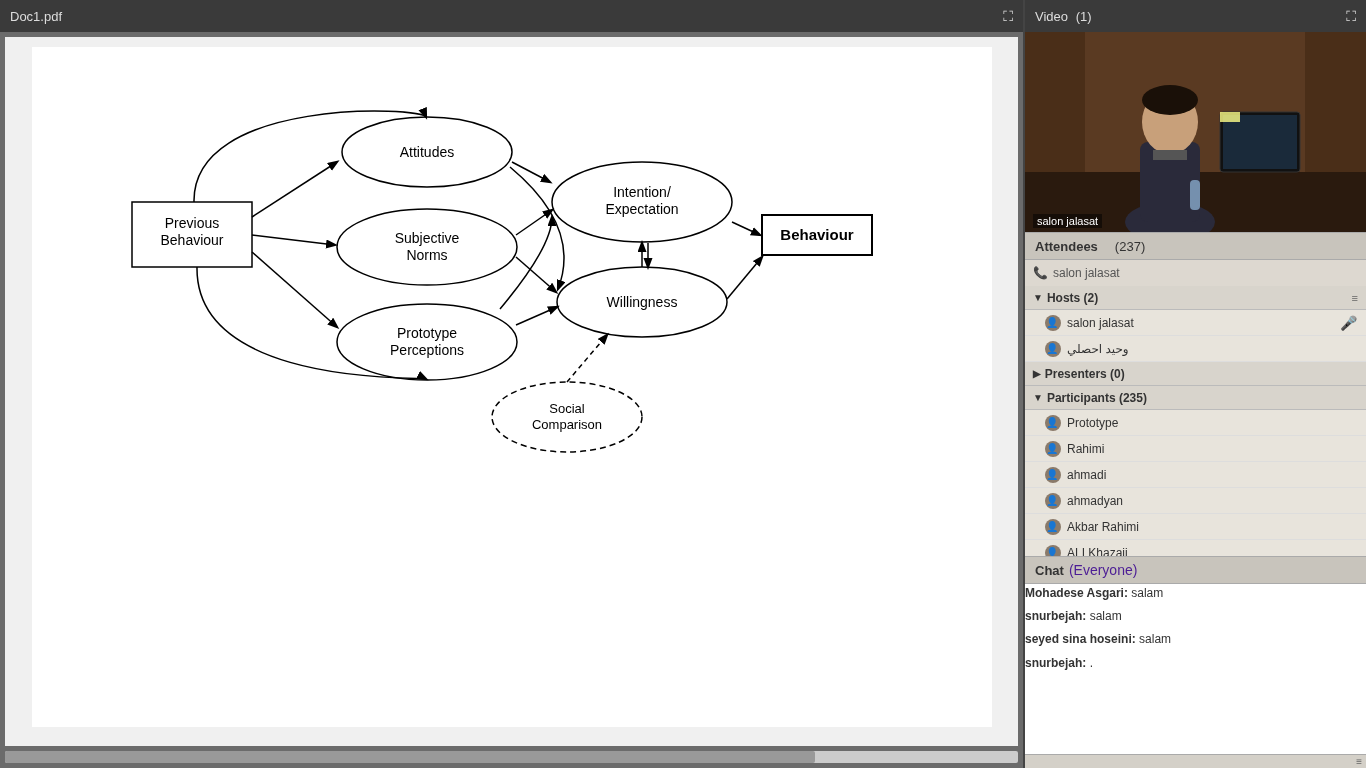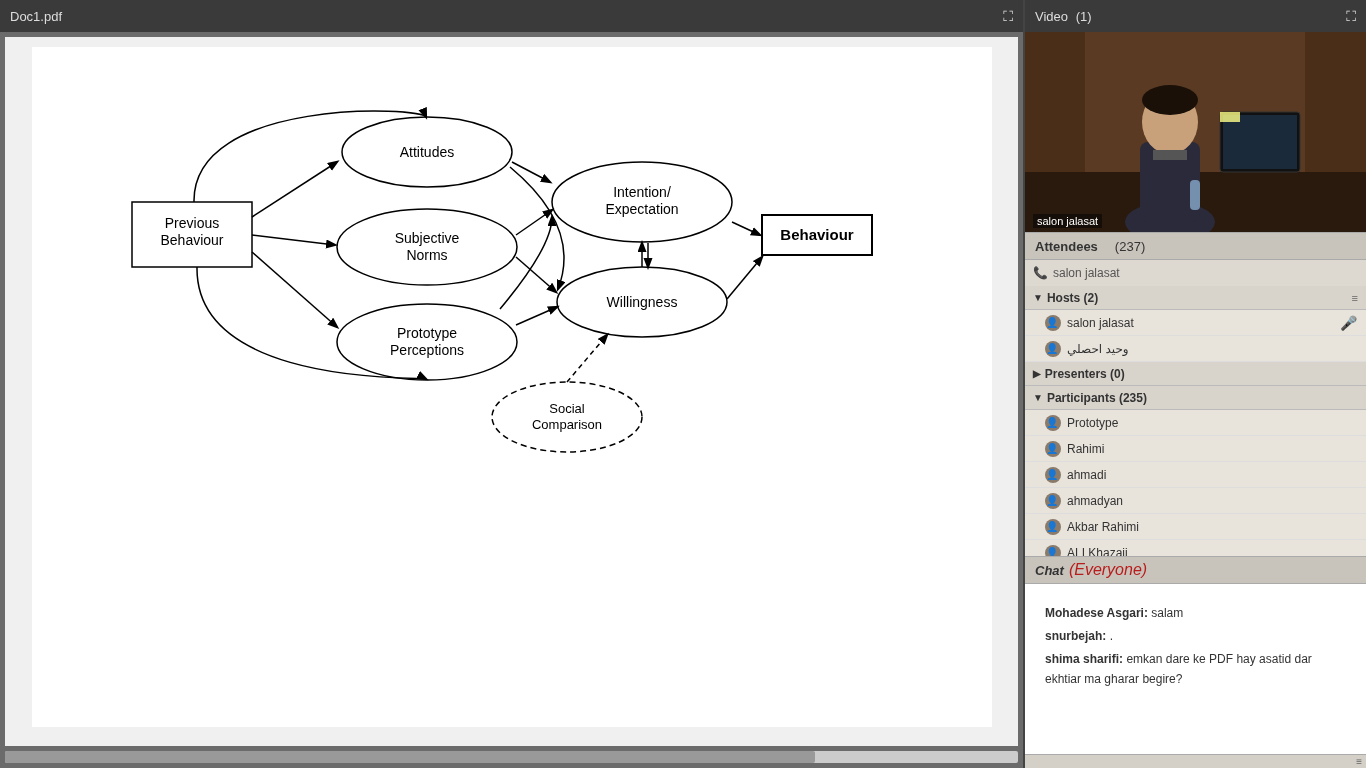--- a/index.html
+++ b/index.html
@@ -239,34 +239,33 @@
       padding: 5px 10px;
       font-size: 13px;
       font-weight: bold;
       color: #333;
       border-top: 1px solid #aaa;
       border-bottom: 1px solid #aaa;
       height: 28px;
       display: flex;
       align-items: center;
       flex-shrink: 0;
-      font-style: italic;
     }
 
     .chat-everyone {
       font-weight: normal;
-      font-size: 16px;
+      font-size: 14px;
       margin-left: 5px;
-      color: #b91c1c;
+      color: #4c1d95;
     }
 
     .chat-messages {
       flex: 1;
       background: white;
-      padding: 20px;
+      padding: 0;
       overflow-y: auto;
       font-size: 12px;
       line-height: 1.6;
     }
 
     .chat-message {
       margin-bottom: 4px;
       color: #333;
     }
 
@@ -500,25 +499,29 @@
       <span>Chat</span>
       <span class="chat-everyone">(Everyone)</span>
     </div>
     <div class="chat-messages">
       <div class="chat-message">
         <span class="sender">Mohadese Asgari:</span>
         <span class="text"> salam</span>
       </div>
       <div class="chat-message">
         <span class="sender">snurbejah:</span>
+        <span class="text"> salam</span>
+      </div>
+      <div class="chat-message">
+        <span class="sender">seyed sina hoseini:</span>
+        <span class="text"> salam</span>
+      </div>
+      <div class="chat-message">
+        <span class="sender">snurbejah:</span>
         <span class="text"> .</span>
-      </div>
-      <div class="chat-message">
-        <span class="sender">shima sharifi:</span>
-        <span class="text"> emkan dare ke PDF hay asatid dar ekhtiar ma gharar begire?</span>
       </div>
     </div>
     <div class="chat-footer">
       <span class="chat-options-btn">≡</span>
     </div>
   </div>
 
 </div>
 
 </body></html>

